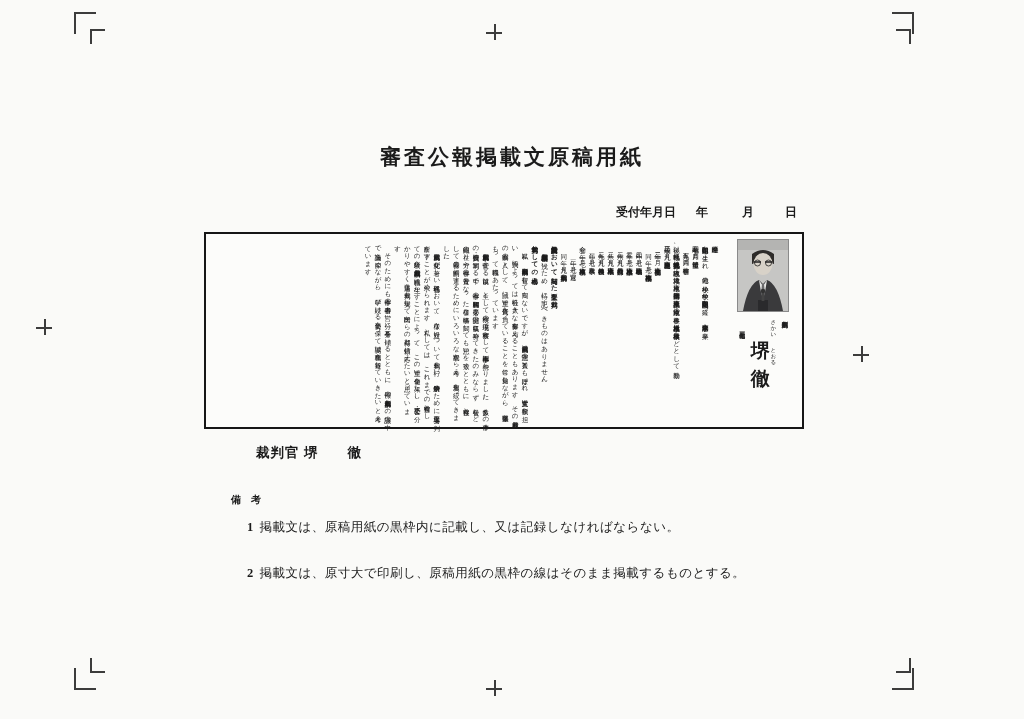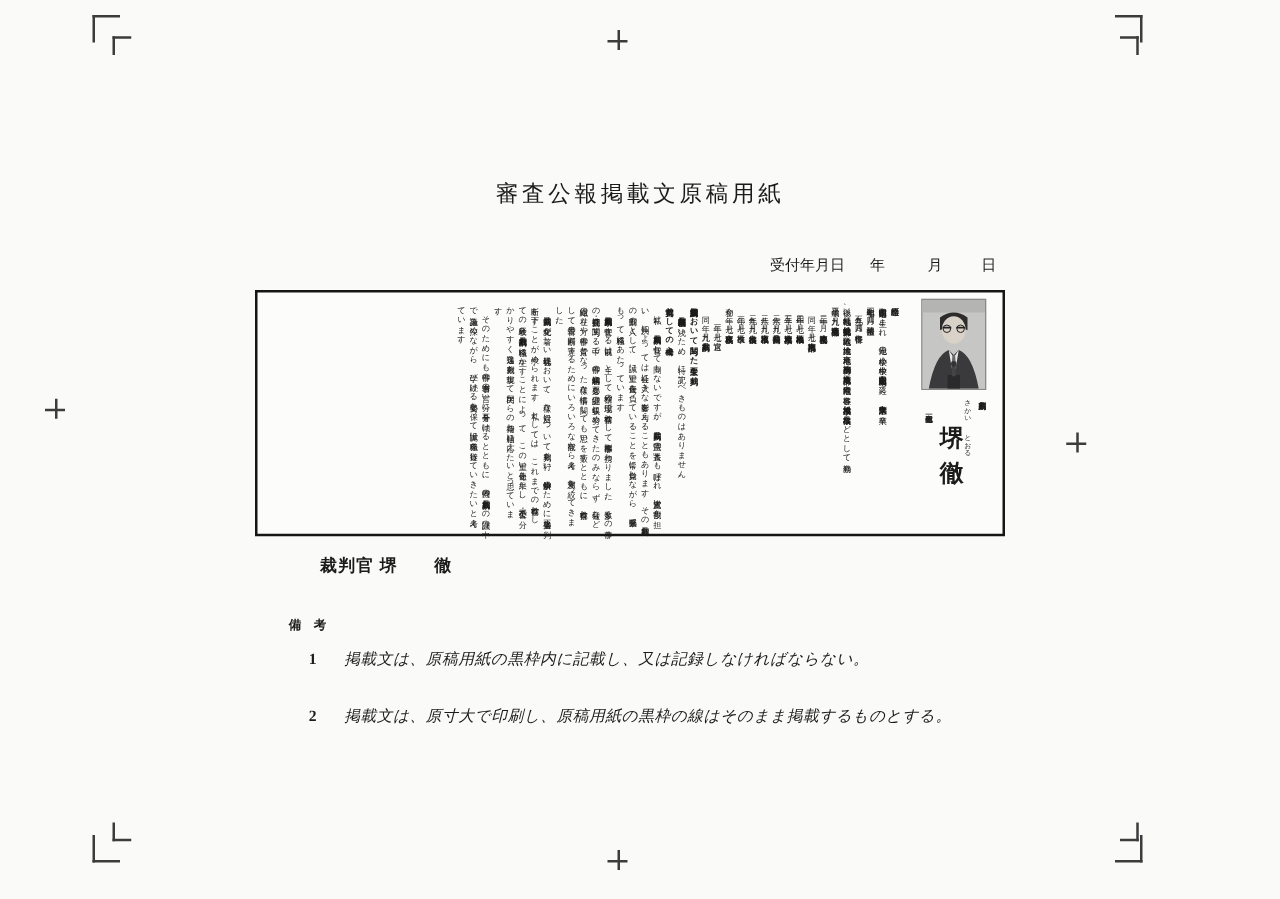--- a/index.html
+++ b/index.html
@@ -12,22 +12,22 @@
   .mark{position:absolute;border:0 solid #3c3c3c;}
   .corner{width:20px;height:20px;}
   .corner.small{width:13px;height:13px;}
   .b-t{border-top-width:2px;} .b-l{border-left-width:2px;}
   .b-r{border-right-width:2px;} .b-b{border-bottom-width:2px;}
   .cross{position:absolute;width:16px;height:16px;}
   .cross::before{content:"";position:absolute;left:50%;top:0;bottom:0;width:1.5px;background:#3c3c3c;}
   .cross::after{content:"";position:absolute;top:50%;left:0;right:0;height:1.5px;background:#3c3c3c;}
   
   .doc-title{position:absolute;top:143px;left:0;width:100%;text-align:center;
-    font-size:18px;font-weight:normal;letter-spacing:3px;}
-  .receipt{position:absolute;top:204px;left:616px;font-size:12px;font-weight:normal;
+    font-size:21px;font-weight:bold;letter-spacing:3px;}
+  .receipt{position:absolute;top:204px;left:616px;font-size:12px;font-weight:bold;
     display:flex;align-items:baseline;white-space:nowrap;}
   .receipt .u-year{margin-left:20px;}
   .receipt .u-month{margin-left:34px;}
   .receipt .u-day{margin-left:31px;}
   
   .frame{position:absolute;left:204px;top:232px;width:600px;height:197px;
     border:2.5px solid #161616;background:#fcfcfa;box-sizing:border-box;}
   .flow{position:absolute;top:7px;right:82px;bottom:8px;left:10px;
     writing-mode:vertical-rl;text-orientation:mixed;
     font-size:6.5px;line-height:9.8px;letter-spacing:0.2px;}
@@ -44,21 +44,21 @@
   .birth-col{font-size:6px;padding-top:12px;color:#222;}
   .name-col{font-size:19px;font-weight:600;line-height:22px;}
   .name-col ruby rt{font-size:5.5px;font-weight:normal;letter-spacing:0;}
   .name-gap{display:inline-block;height:9px;width:1px;}
   .title-col{font-size:6.5px;}
   
   .signature{position:absolute;left:256px;top:444px;font-size:13.5px;font-weight:bold;letter-spacing:1px;}
   .remarks-head{position:absolute;left:231px;top:493px;font-size:10px;font-weight:bold;}
   .remark{position:absolute;left:247px;font-size:12.5px;white-space:nowrap;}
   .remark .num{font-weight:bold;}
-  .remark .txt{margin-left:19px;letter-spacing:0.5px;font-style:italic;}
+  .remark .txt{margin-left:3px;letter-spacing:0.5px;}
   .remark-1{top:519px;}
   .remark-2{top:565px;}
 </style>
 </head>
 <body>
 
 <div class="mark corner b-t b-l" style="left:74px;top:12px;"></div>
 <div class="mark corner small b-t b-l" style="left:90px;top:29px;"></div>
 <div class="cross" style="left:486px;top:24px;"></div>
 <div class="mark corner b-t b-r" style="left:892px;top:12px;"></div>

